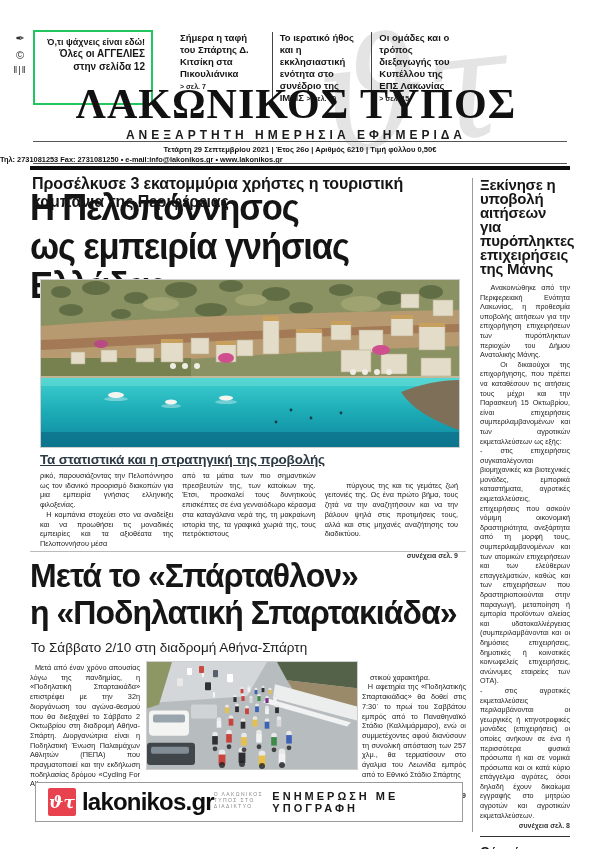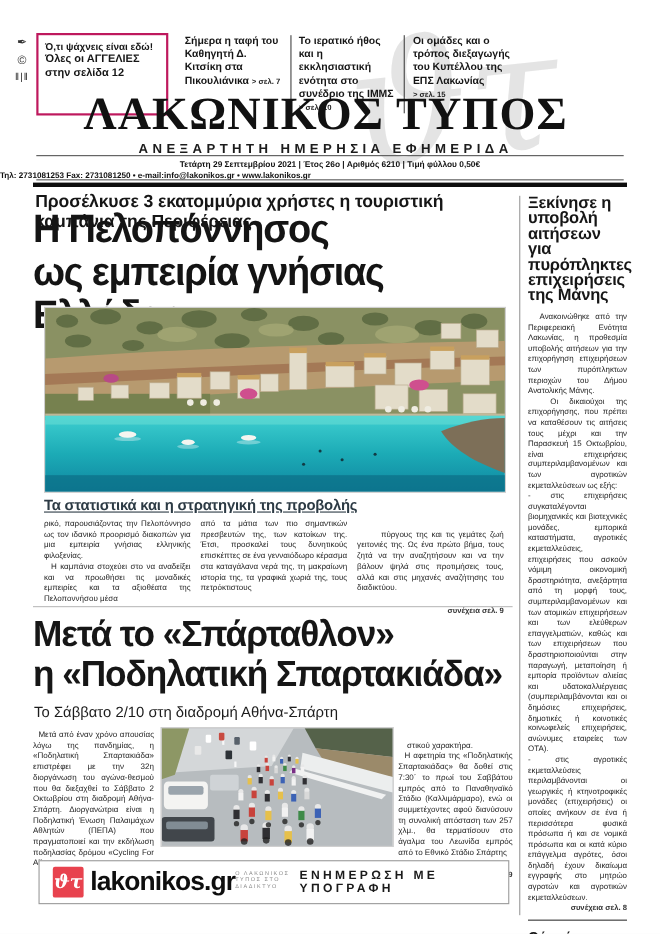--- a/index.html
+++ b/index.html
@@ -9,21 +9,21 @@
         font-size:150px;color:#cfcfcf;opacity:.55;z-index:0;pointer-events:none;transform:rotate(-6deg);}
   .z{position:absolute;z-index:1;}
 
   
   .rail{left:10px;top:32px;width:20px;display:flex;flex-direction:column;align-items:center;gap:4px;
         font-size:11px;color:#333;}
   .rail .bc{font-size:9px;letter-spacing:1px;color:#222;}
 
   
   .topstrip{left:33px;top:30px;width:438px;display:flex;align-items:stretch;}
-  .teaser-box{width:104px;border:2px solid #be185d;padding:5px 6px;margin-right:8px;}
+  .teaser-box{width:104px;border:2px solid #22c55e;padding:5px 6px;margin-right:20px;text-align:right;}
   .tb1{font-size:9px;font-weight:600;line-height:11px;}
   .tb2{font-size:10px;font-weight:800;line-height:12.5px;}
   .teaser{font-size:9.5px;font-weight:800;line-height:12px;padding:2px 7px 0 7px;flex:1;}
   .teaser .pref{font-size:7px;font-weight:700;color:#222;white-space:nowrap;}
   .tdiv{width:0;border-left:1px solid #444;margin:2px 0;}
 
   
   .masthead{left:0;top:82px;width:592px;text-align:center;}
   .mtitle{font-family:"Liberation Serif","DejaVu Serif",serif;font-weight:bold;font-size:42px;
           line-height:44px;letter-spacing:1px;color:#111;}
@@ -87,21 +87,21 @@
     <span class="bc">‖|‖</span>
   </div>
 
   <div class="z topstrip">
     <div class="teaser-box">
       <div class="tb1">Ό,τι ψάχνεις είναι εδώ!</div>
       <div class="tb2">Όλες οι ΑΓΓΕΛΙΕΣ</div>
       <div class="tb2">στην σελίδα 12</div>
     </div>
     <div class="teaser">
-      <span>Σήμερα η ταφή του Καθηγητή Δ. Κιτσίκη στα Πικουλιάνικα</span>
+      <span>Σήμερα η ταφή του Σπάρτης Δ. Κιτσίκη στα Πικουλιάνικα</span>
       <span class="pref">&gt; σελ. 7</span>
     </div>
     <div class="tdiv"></div>
     <div class="teaser">
       <span>Το ιερατικό ήθος και η εκκλησιαστική ενότητα στο συνέδριο της ΙΜΜΣ</span>
       <span class="pref">&gt; σελ. 10</span>
     </div>
     <div class="tdiv"></div>
     <div class="teaser">
       <span>Οι ομάδες και ο τρόπος διεξαγωγής του Κυπέλλου της ΕΠΣ Λακωνίας</span>

